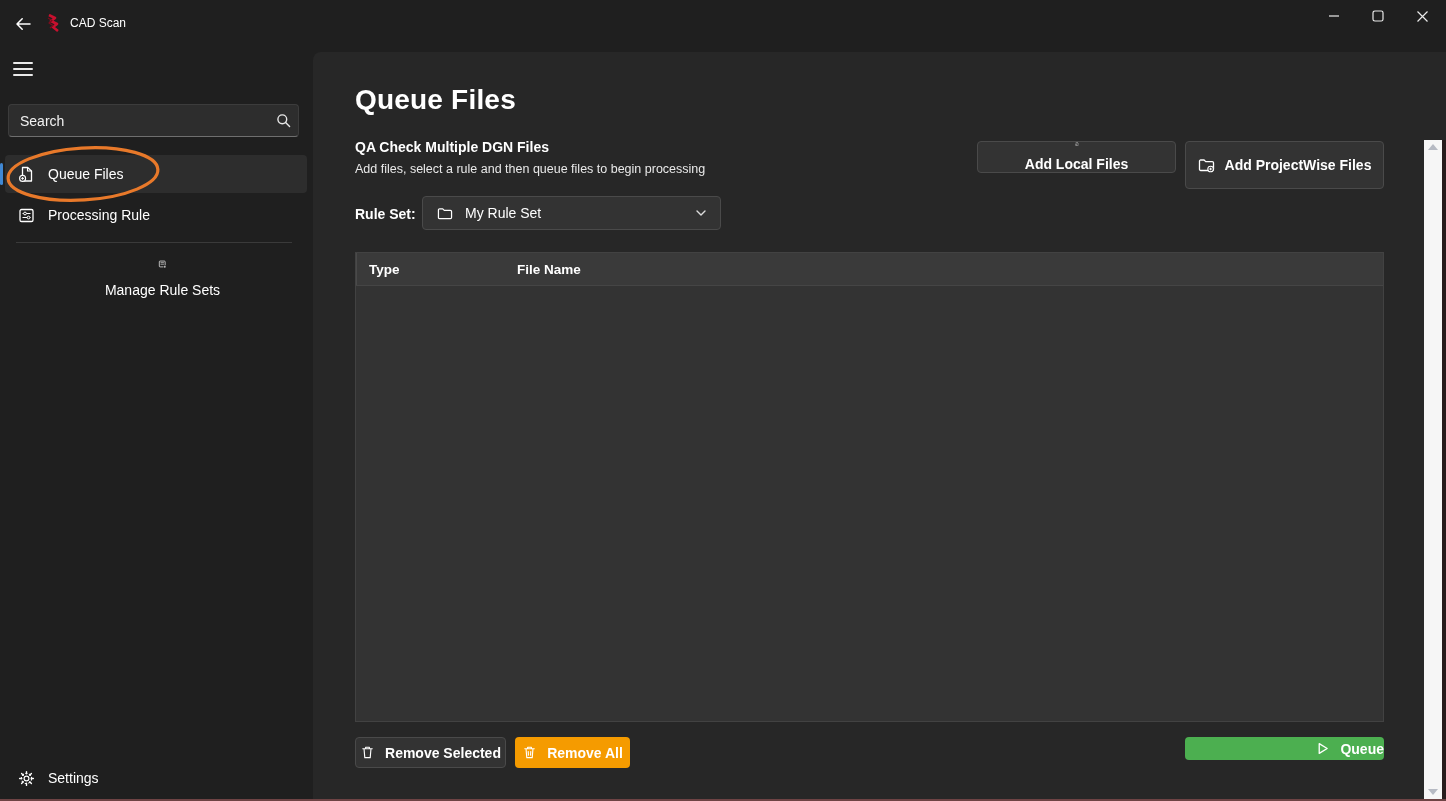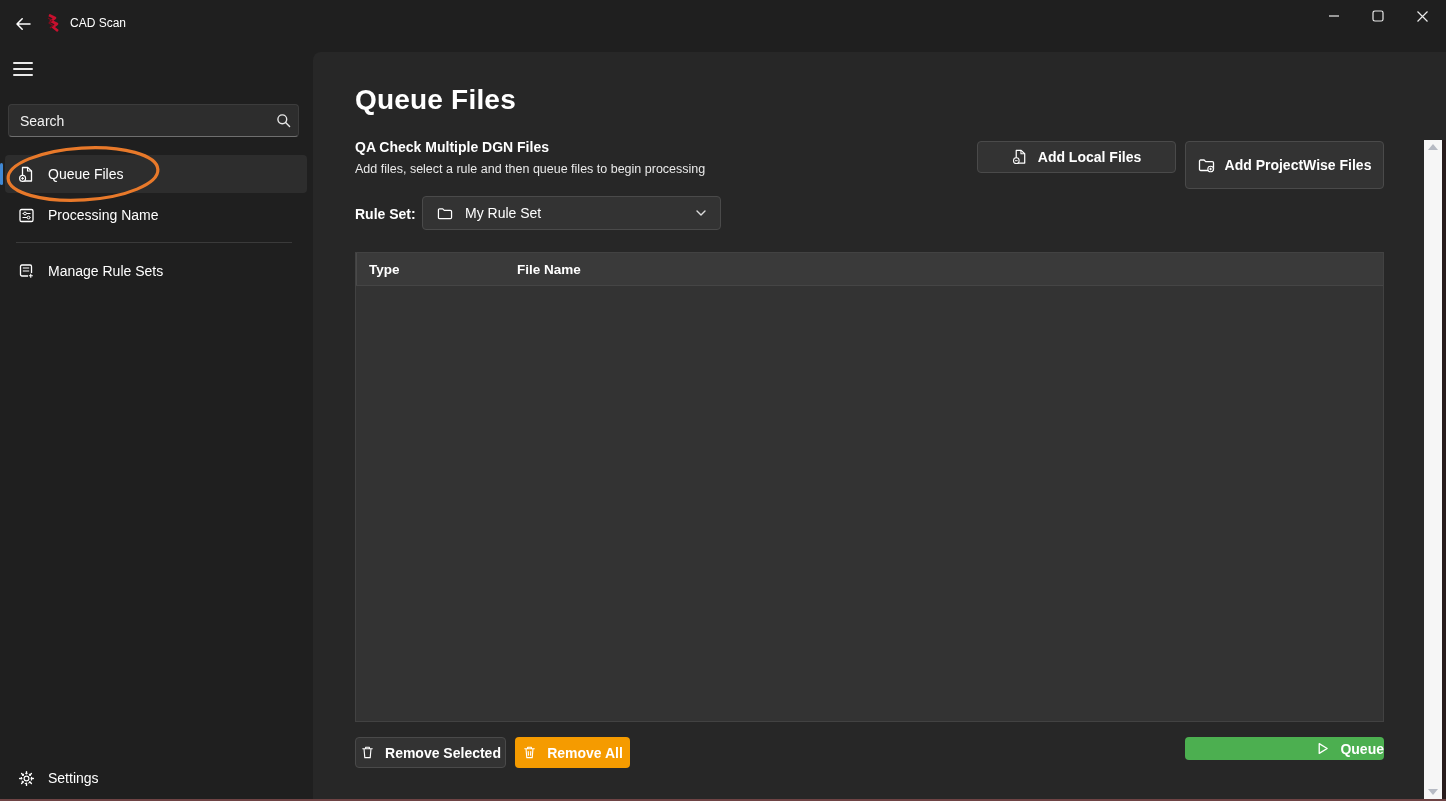--- a/index.html
+++ b/index.html
@@ -38,21 +38,21 @@
   .annotation { left:3px; top:143px; width:162px; height:64px; pointer-events:none; }
 
   
   .main-panel { left:313px; top:52px; right:0; bottom:0; background:#272727; border-top-left-radius:8px; }
   .page-title { left:355px; top:84px; font-size:28px; font-weight:700; letter-spacing:.2px; }
   .section-title { left:355px; top:139px; font-size:14px; font-weight:700; }
   .section-desc { left:355px; top:162px; font-size:12.5px; color:#e9e9e9; }
 
   .btn { display:flex; align-items:center; justify-content:center; gap:10px; border-radius:4px; font-size:14px; font-weight:600; color:#ffffff; cursor:pointer; }
   .btn-dark { background:#333333; border:1px solid #4a4a4a; }
-  .btn-add-local { left:977px; top:141px; width:199px; height:32px; }
+  .btn-add-local { left:977px; top:141px; width:199px; height:32px;flex-direction:column; }
   .btn-add-pw { left:1185px; top:141px; width:199px; height:48px; }
 
   .ruleset-label { left:355px; top:206px; font-size:14px; font-weight:700; }
   .dropdown { left:422px; top:196px; width:299px; height:34px; background:#333333; border:1px solid #4a4a4a; border-radius:4px; display:flex; align-items:center; padding:0 12px 0 14px; gap:12px; cursor:pointer; }
   .dropdown-label { flex:1; font-size:14px; }
 
   .file-table { left:355px; top:252px; width:1029px; height:470px; background:#333333; border:1px solid #424242; }
   .table-header { height:33px; background:#3a3a3a; border-bottom:1px solid #454545; display:flex; align-items:center; position:relative; }
   .th { font-size:13.5px; font-weight:600; color:#ffffff; }
   .th-filename { padding-left:12px; flex:1; }
@@ -130,26 +130,26 @@
 </div>
 <div class="abs nav-pill" style="top:163px;"></div>
 
 <div class="abs nav-item" style="top:196px;">
   <svg width="17" height="17" viewBox="0 0 17 17">
     <rect x="2" y="2.5" width="13" height="12" rx="1.6" fill="none" stroke="#ffffff" stroke-width="1.3"></rect>
     <path d="M4.5 6.5h8M4.5 10.5h8" stroke="#ffffff" stroke-width="1.1"></path>
     <circle cx="7" cy="6.5" r="1.4" fill="#1f1f1f" stroke="#ffffff" stroke-width="1"></circle>
     <circle cx="10.5" cy="10.5" r="1.4" fill="#1f1f1f" stroke="#ffffff" stroke-width="1"></circle>
   </svg>
-  <span class="nav-label">Processing Name</span>
+  <span class="nav-label">Processing Rule</span>
 </div>
 
 <div class="abs nav-divider"></div>
 
-<div class="abs nav-item" style="top:252px;">
+<div class="abs nav-item" style="top:260px;flex-direction:column;">
   <svg width="17" height="17" viewBox="0 0 17 17">
     <rect x="2.5" y="2" width="11" height="11" rx="1.4" fill="none" stroke="#ffffff" stroke-width="1.3"></rect>
     <path d="M4.8 5h6.4M4.8 8h6.4" stroke="#ffffff" stroke-width="1.1"></path>
     <rect x="10" y="10" width="5.5" height="5.5" rx="1" fill="#1f1f1f"></rect>
     <path d="M12.75 10.8v4M10.8 12.8h4" stroke="#ffffff" stroke-width="1.1"></path>
   </svg>
   <span class="nav-label">Manage Rule Sets</span>
 </div>
 
 <div class="abs nav-item" style="top:759px;">

